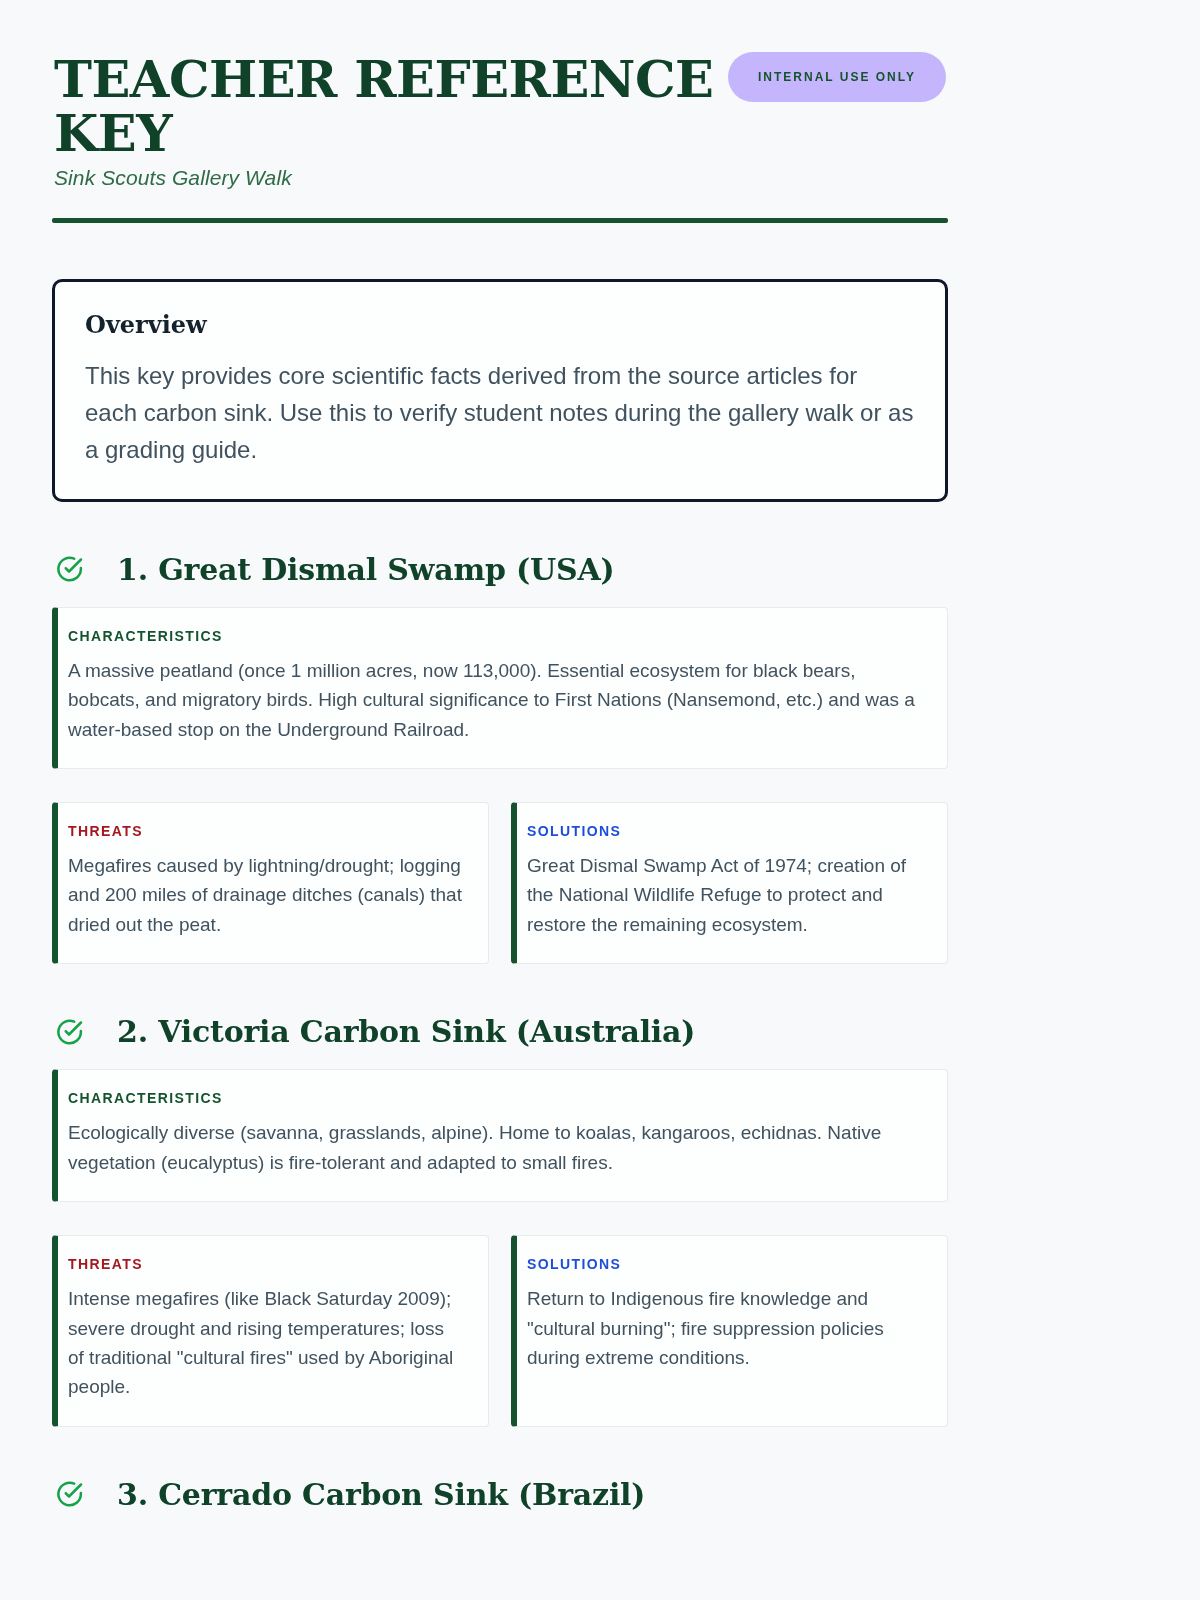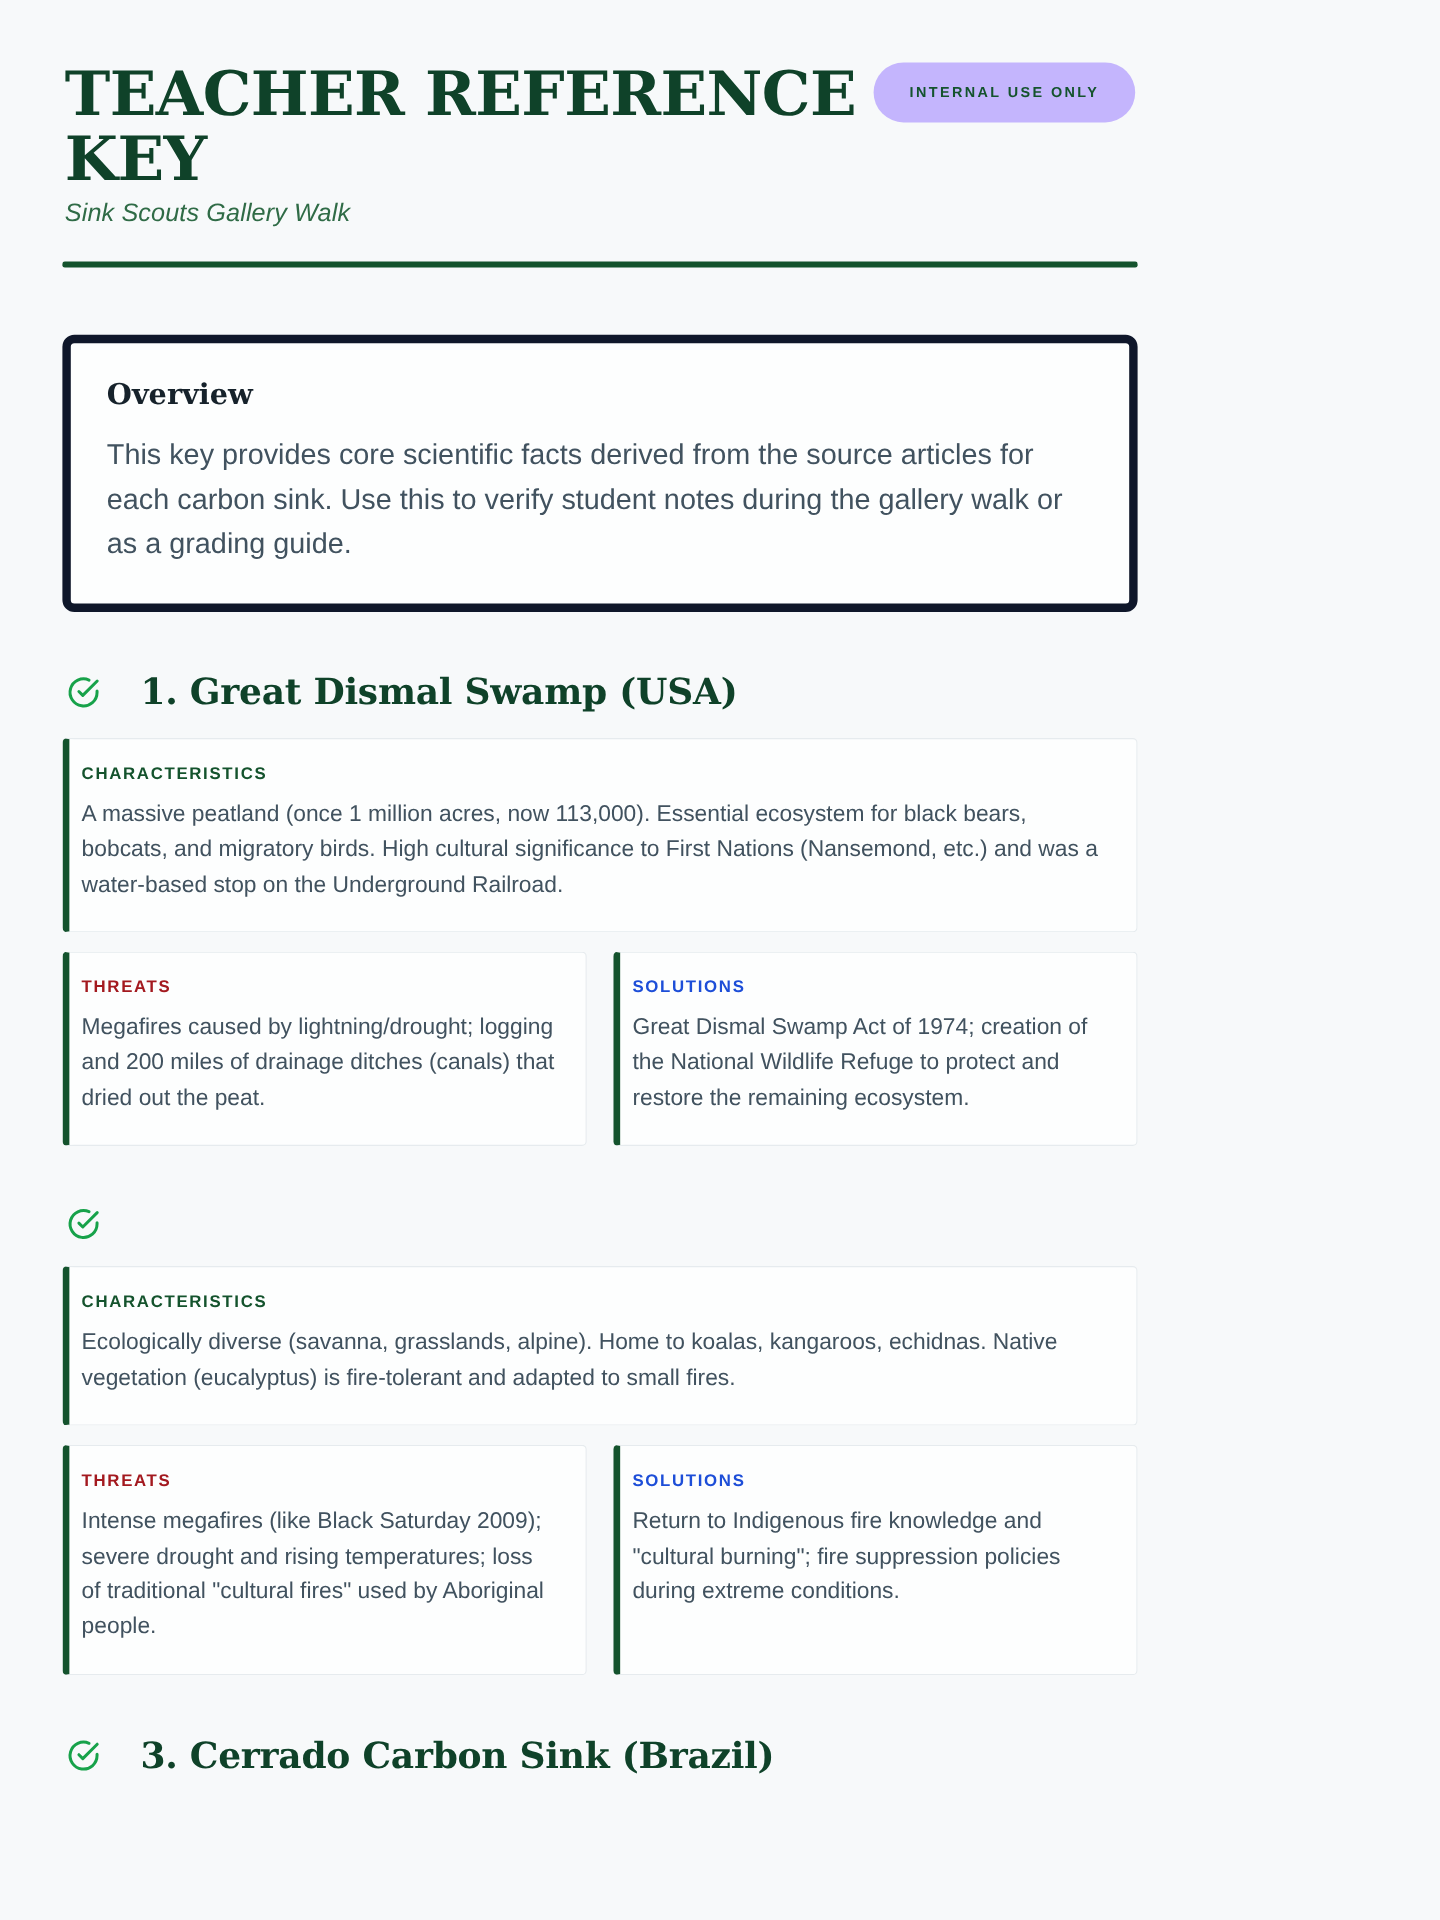--- a/index.html
+++ b/index.html
@@ -59,21 +59,21 @@
     height: 5px;
     background: #14532d;
     margin: 28px 0 0 0;
     border-radius: 2px;
   }
 
   
   .overview {
     margin-top: 56px;
     background: #fdfefe;
-    border: 7px solid #0f172a;
+    border: 3px solid #0f172a;
     border-radius: 10px;
     padding: 28px 30px 30px 30px;
   }
   .overview-title {
     font-family: "DejaVu Serif", "Liberation Serif", serif;
     font-size: 24px;
     font-weight: 700;
     color: #16222b;
     margin: 0 0 18px 0;
   }
@@ -125,21 +125,21 @@
   .card-text {
     font-size: 19px;
     line-height: 1.55;
     color: #41525f;
     margin: 0;
   }
 
   .two-col {
     display: flex;
     gap: 22px;
-    margin-top: 16px;
+    margin-top: 33px;
     align-items: stretch;
   }
   .two-col > .card {
     flex: 1 1 0;
     min-width: 0;
   }
 </style>
 </head>
 <body>
 
@@ -186,20 +186,21 @@
   </div>
 
   <div class="section">
     <div class="section-heading">
       <span>
         <svg class="check-icon" width="30" height="30" viewBox="0 0 24 24" fill="none" stroke="#17a24a" stroke-width="2" stroke-linecap="round" stroke-linejoin="round">
           <path d="M21.5 11.1V12a9 9 0 1 1-5.34-8.22"></path>
           <polyline points="21.6 4.4 12 14 9.4 11.4"></polyline>
         </svg>
       </span>
+      <h3 class="section-title">2. Victoria Carbon Sink (Australia)</h3>
     </div>
     <div class="card characteristics">
       <p class="card-label label-characteristics">CHARACTERISTICS</p>
       <p class="card-text">Ecologically diverse (savanna, grasslands, alpine). Home to koalas, kangaroos, echidnas. Native vegetation (eucalyptus) is fire-tolerant and adapted to small fires.</p>
     </div>
     <div class="two-col">
       <div class="card threats">
         <p class="card-label label-threats">THREATS</p>
         <p class="card-text">Intense megafires (like Black Saturday 2009); severe drought and rising temperatures; loss of traditional "cultural fires" used by Aboriginal people.</p>
       </div>

